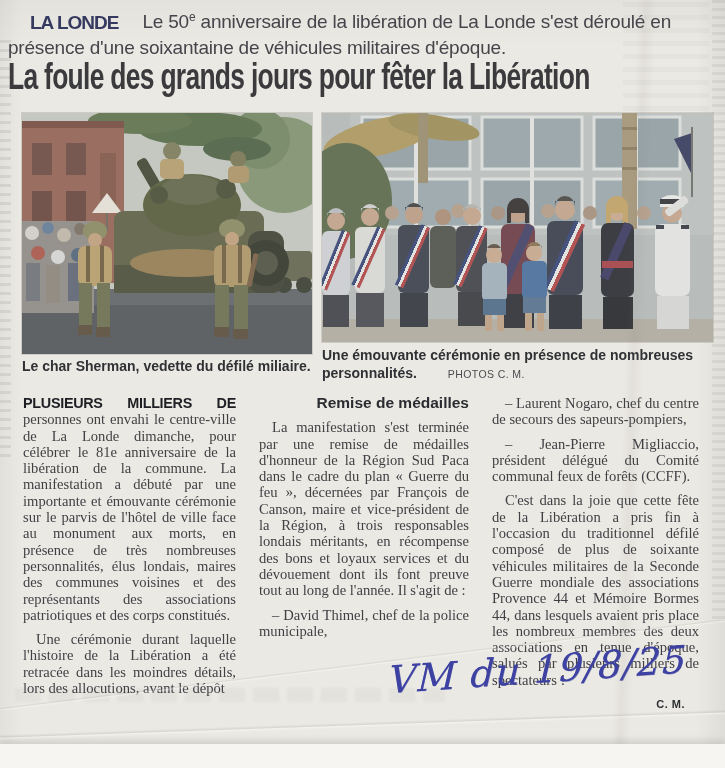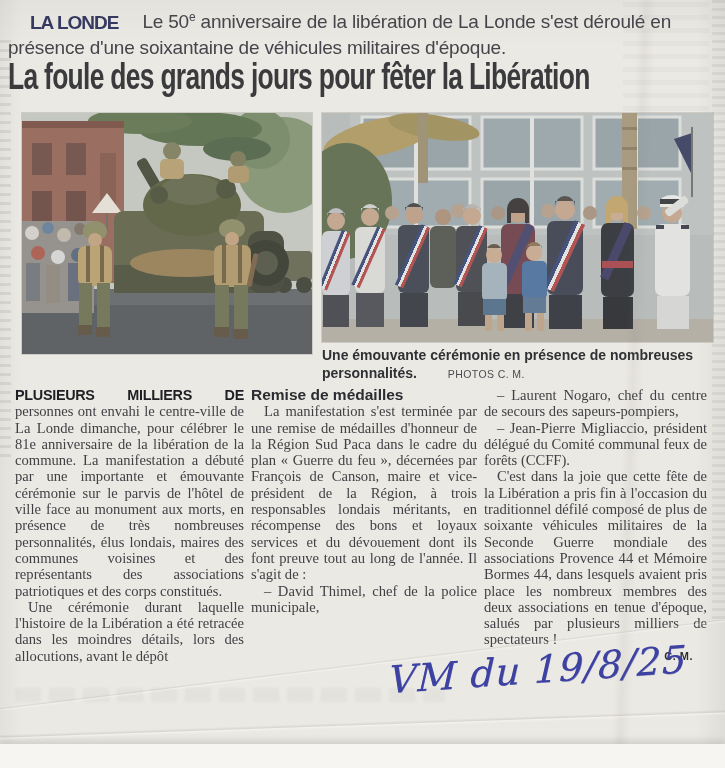--- a/index.html
+++ b/index.html
@@ -63,29 +63,29 @@
   .caption{position:absolute;font-weight:bold;font-size:14px;line-height:17.5px;color:#2f3135;}
   .caption-left{left:22px;top:358px;width:292px;}
   .caption-right{left:322px;top:347px;width:388px;}
   .credit{font-weight:normal;font-size:10.5px;color:#4c4c50;letter-spacing:0.4px;padding-left:27px;}
 
   
   .col{position:absolute;top:387px;
     font-family:"Liberation Serif","DejaVu Serif",serif;
     font-size:14.6px;line-height:16.3px;color:#403f44;text-align:justify;
     hyphens:auto;-webkit-hyphens:auto;}
-  .col p{margin:0;}
+  .col p{margin:8px;}
   .col1{left:15px;width:229px;}
   .col2{left:251px;width:226px;}
   .col3{left:484px;width:223px;}
   .indent{text-indent:13px;}
   .leadin{font-family:"Liberation Sans",sans-serif;font-weight:bold;
     font-size:14.4px;color:#1e1f24;letter-spacing:-0.3px;}
   .subhead{font-family:"Liberation Sans",sans-serif;font-weight:bold;
-    font-size:15.5px;color:#2a2c31;margin:10px 0 5px 0;text-align:left;}
+    font-size:15.5px;color:#2a2c31;margin:10px 0 5px 0;text-align:right;}
   .byline{text-align:right;font-family:"Liberation Sans",sans-serif;
     font-weight:bold;font-size:11px;color:#2d2f33;padding-right:14px;margin-top:3px;
     letter-spacing:0.5px;}
 
   
   .handwriting{
     position:absolute;left:390px;top:658px;width:290px;
     font-family:"DejaVu Serif","Liberation Serif",serif;font-style:italic;
     font-size:38px;color:#3c41a2;letter-spacing:1px;
     transform:rotate(-4deg) skewX(-6deg);transform-origin:left top;
@@ -325,20 +325,23 @@
           <path d="M204 137 a8 8 0 0 1 16 0 v-4 h-16 z" fill="#8a6c44"></path>
         <rect x="200" y="148" width="25" height="38" rx="5" fill="#3e6da8"></rect>
         <rect x="201" y="184" width="23" height="16" fill="#4d6f96"></rect>
         <rect x="203" y="200" width="7" height="18" fill="#c59d7d"></rect>
           <rect x="215" y="200" width="7" height="18" fill="#c59d7d"></rect>
       </g>
     </svg>
     <div class="grain"></div>
   </div>
 
+  <div class="caption caption-left">
+    <span>Le char Sherman, vedette du défilé miliaire.</span>
+  </div>
   <div class="caption caption-right">
     <span>Une émouvante cérémonie en présence de nombreuses personnalités.</span>
     <span class="credit">PHOTOS C. M.</span>
   </div>
 
   <div class="col col1">
     <p><span class="leadin">PLUSIEURS MILLIERS DE</span> <span>personnes ont envahi le centre-ville de La Londe dimanche, pour célébrer le 81e anniversaire de la libération de la commune. La manifestation a débuté par une importante et émouvante cérémonie sur le parvis de l'hôtel de ville face au monument aux morts, en présence de très nombreuses personnalités, élus londais, maires des communes voisines et des représentants des associations patriotiques et des corps constitués.</span></p>
     <p class="indent">Une cérémonie durant laquelle l'histoire de la Libération a été retracée dans les moindres détails, lors des allocutions, avant le dépôt</p>
   </div>
 

